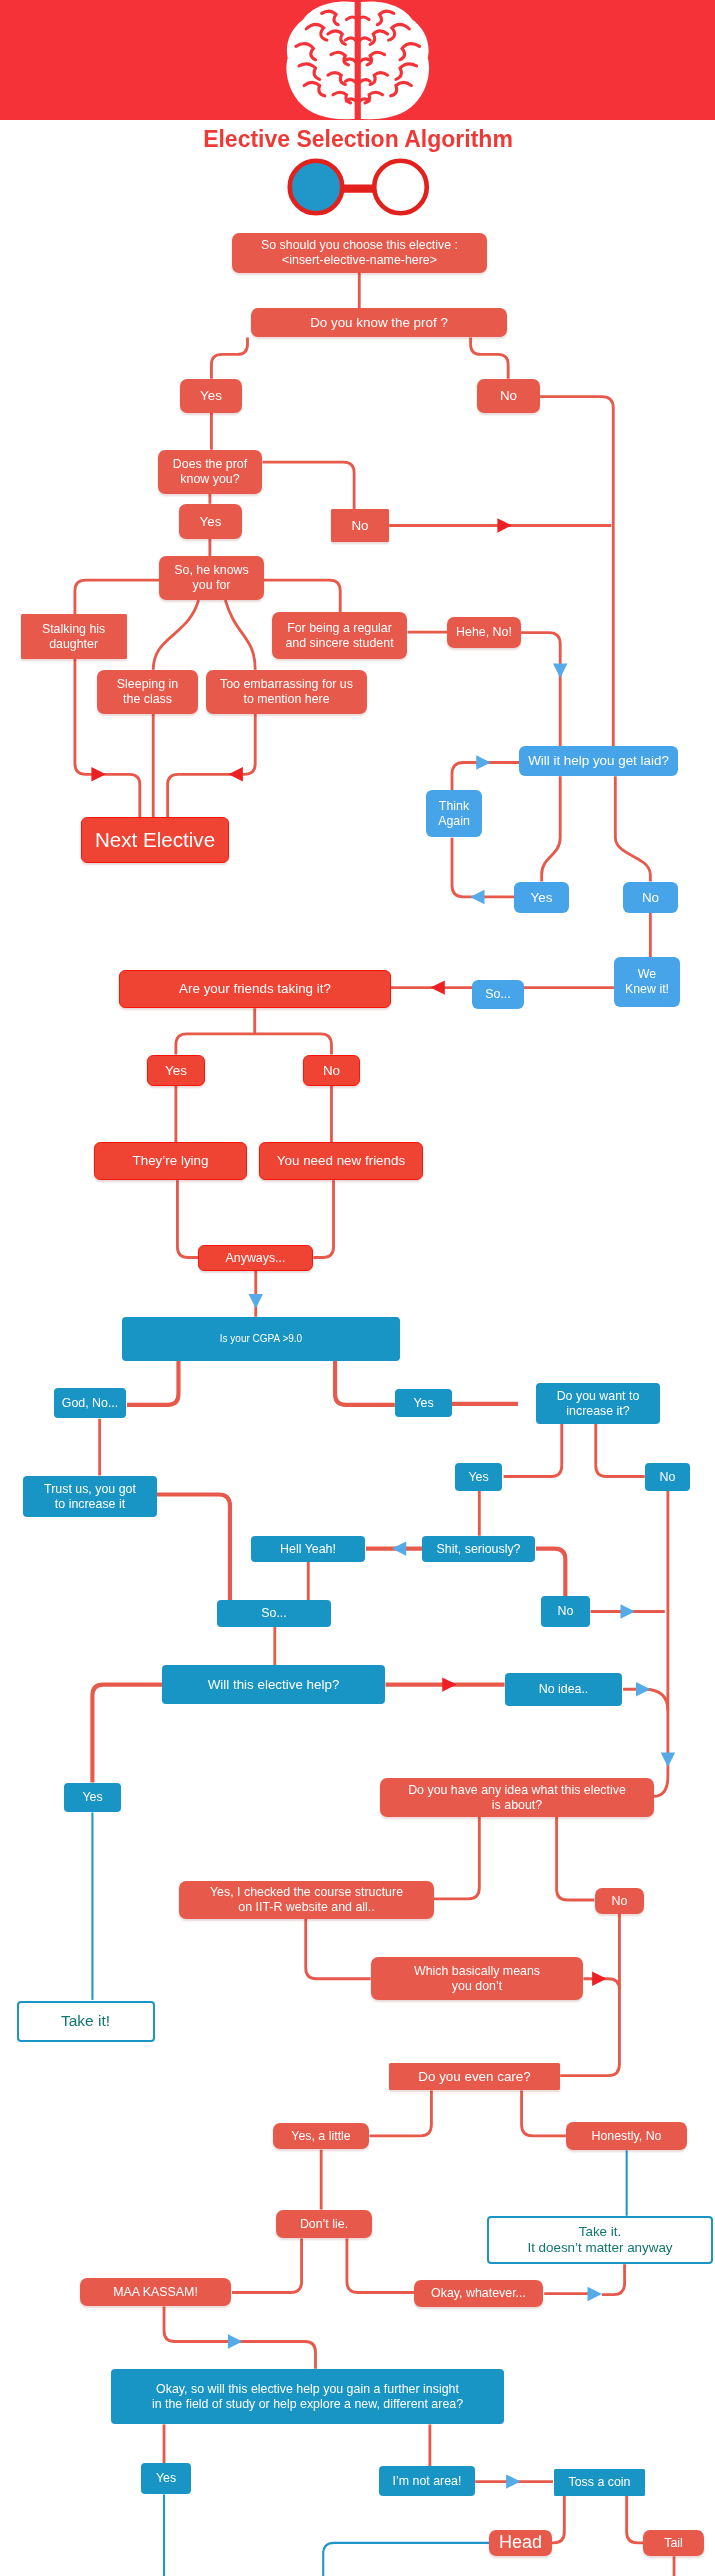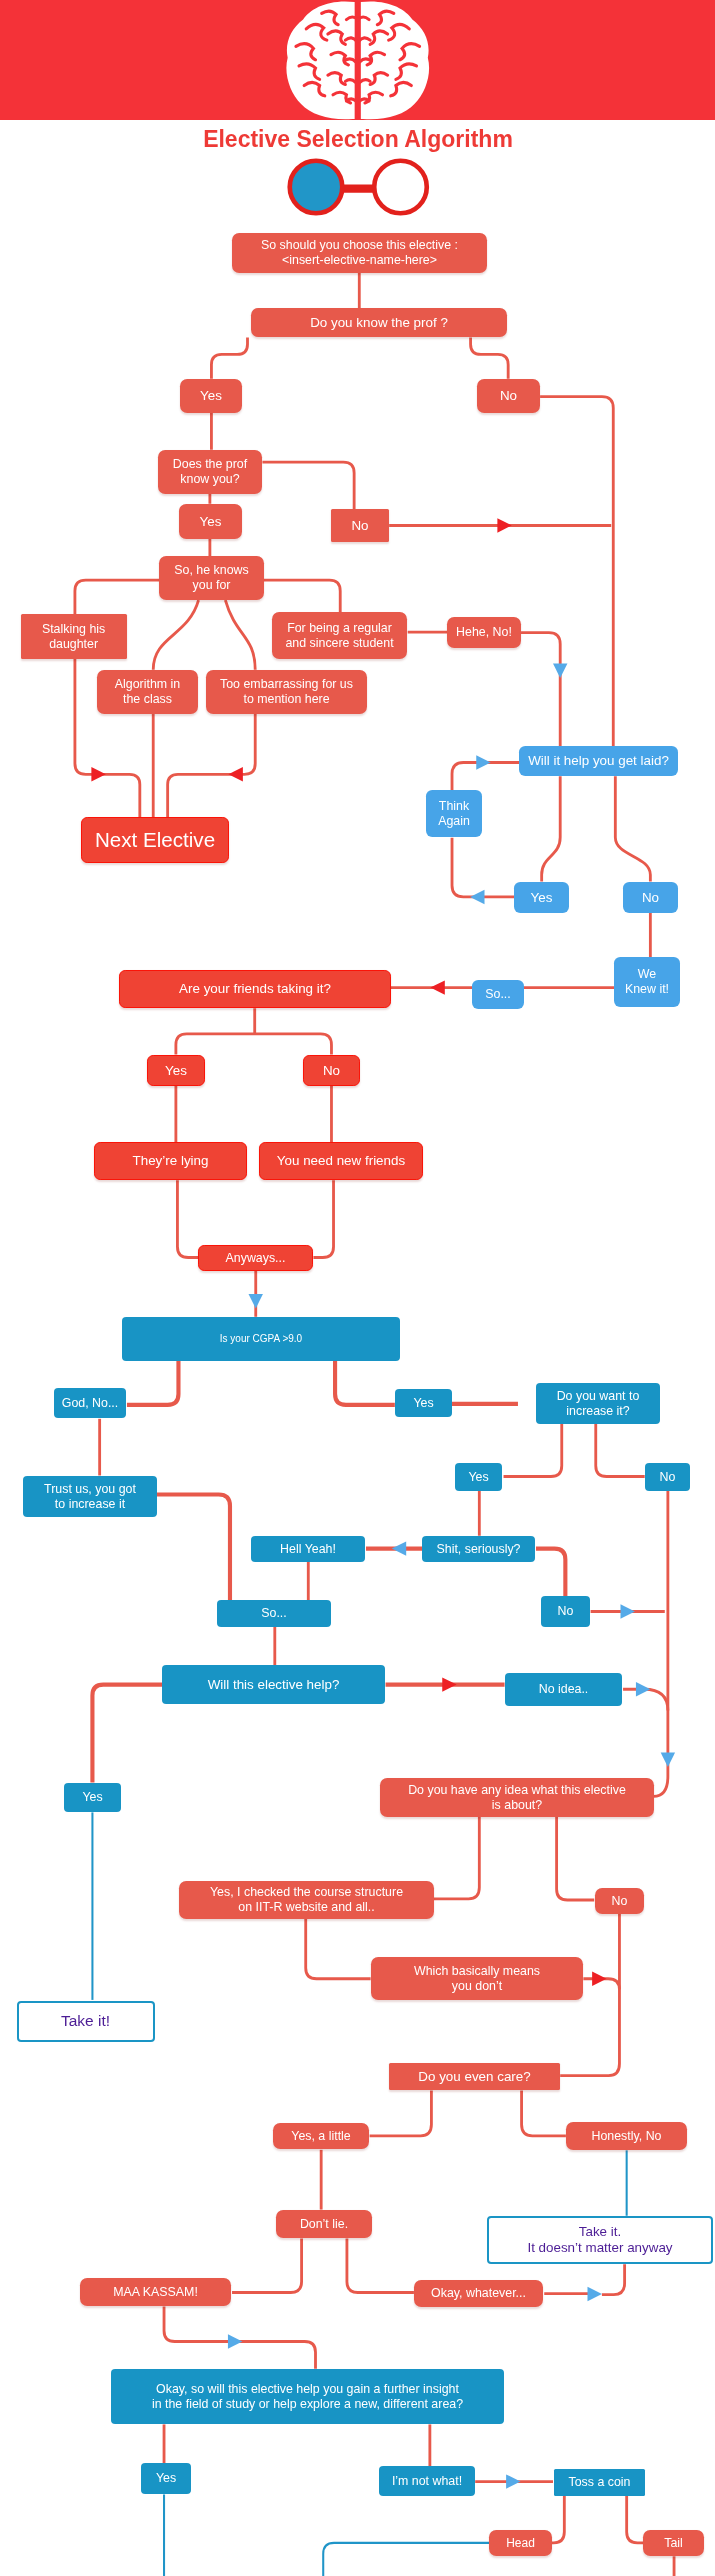--- a/index.html
+++ b/index.html
@@ -16,21 +16,21 @@
   .ab{fill:#55aae8;}
   .node{position:absolute;display:flex;align-items:center;justify-content:center;
         text-align:center;color:#fff;white-space:pre-line;line-height:1.18;
         box-sizing:border-box;padding:1px 3.1px;}
   .r {background:#e7594b;border-radius:7.2px;box-shadow:0 1.5px 2.1px rgba(120,20,10,.16);}
   .rs{background:#e7594b;border-radius:1.5px;box-shadow:0 1.5px 2.1px rgba(120,20,10,.16);}
   .rb{background:#ef4334;border:1.5px solid #fb1408;border-radius:6.2px;box-shadow:0 1.5px 2.1px rgba(120,20,10,.16);}
   .bl{background:#47a4e8;border-radius:6.2px;}
   .bd{background:#1894c5;border-radius:4.1px;}
   .bds{background:#1894c5;border-radius:1.5px;}
-  .wb{background:#fff;border:2.1px solid #1a95c5;border-radius:4.1px;color:#4c1d95;}
+  .wb{background:#fff;border:2.1px solid #1a95c5;border-radius:4.1px;color:#0f766e;}
 </style>
 </head>
 <body>
 
 <div class="canvas">
 
   <div class="hdr"></div>
 
   <svg class="flow" width="716" height="2716" viewBox="0 0 1389 5272">
 
@@ -169,21 +169,21 @@
 know you?</div>
   <div class="node r" style="left:179px;top:504px;width:63px;height:35px;font-size:13.4px">Yes</div>
   <div class="node rs" style="left:331px;top:509px;width:58px;height:33px;font-size:13.4px">No</div>
   <div class="node r" style="left:159px;top:556px;width:105px;height:44px;font-size:12.4px">So, he knows
 you for</div>
   <div class="node rs" style="left:20.6px;top:614px;width:106px;height:45px;font-size:12.4px">Stalking his
 daughter</div>
   <div class="node r" style="left:272px;top:612px;width:135px;height:47px;font-size:12.4px">For being a regular
 and sincere student</div>
   <div class="node r" style="left:447px;top:617px;width:74px;height:31px;font-size:12.4px">Hehe, No!</div>
-  <div class="node r" style="left:97px;top:670px;width:101px;height:44px;font-size:12.4px">Algorithm in
+  <div class="node r" style="left:97px;top:670px;width:101px;height:44px;font-size:12.4px">Sleeping in
 the class</div>
   <div class="node r" style="left:206px;top:670px;width:161px;height:44px;font-size:12.4px">Too embarrassing for us
 to mention here</div>
   <div class="node rb" style="left:81px;top:817px;width:148px;height:46px;font-size:20.6px">Next Elective</div>
   <div class="node bl" style="left:519px;top:746px;width:159px;height:30px;font-size:13.4px">Will it help you get laid?</div>
   <div class="node bl" style="left:426px;top:790px;width:56px;height:47px;font-size:12.4px">Think
 Again</div>
   <div class="node bl" style="left:514px;top:882px;width:55px;height:31px;font-size:13.4px">Yes</div>
   <div class="node bl" style="left:623px;top:882px;width:55px;height:31px;font-size:13.4px">No</div>
   <div class="node bl" style="left:614px;top:957px;width:66px;height:50px;font-size:12.4px">We
@@ -223,19 +223,19 @@
   <div class="node r" style="left:273px;top:2123px;width:96px;height:26px;font-size:12.4px">Yes, a little</div>
   <div class="node r" style="left:566px;top:2122px;width:121px;height:28px;font-size:12.4px">Honestly, No</div>
   <div class="node r" style="left:276px;top:2210px;width:96px;height:28px;font-size:12.4px">Don’t lie.</div>
   <div class="node wb" style="left:487px;top:2216px;width:226px;height:48px;font-size:13.4px">Take it.
 It doesn’t matter anyway</div>
   <div class="node r" style="left:80px;top:2278px;width:151px;height:28px;font-size:12.4px">MAA KASSAM!</div>
   <div class="node r" style="left:414px;top:2280px;width:129px;height:27px;font-size:12.4px">Okay, whatever...</div>
   <div class="node bd" style="left:111px;top:2369px;width:393px;height:55px;font-size:12.4px">Okay, so will this elective help you gain a further insight
 in the field of study or help explore a new, different area?</div>
   <div class="node bd" style="left:141px;top:2463px;width:50px;height:31px;font-size:12.4px">Yes</div>
-  <div class="node bd" style="left:379px;top:2466px;width:96px;height:30px;font-size:12.4px">I’m not what!</div>
+  <div class="node bd" style="left:379px;top:2466px;width:96px;height:30px;font-size:12.4px">I’m not area!</div>
   <div class="node bds" style="left:554px;top:2469px;width:91px;height:27px;font-size:12.4px">Toss a coin</div>
-  <div class="node r" style="left:489px;top:2530px;width:63px;height:26px;font-size:12px">Head</div>
+  <div class="node r" style="left:489px;top:2530px;width:63px;height:26px;font-size:18px">Head</div>
   <div class="node r" style="left:643px;top:2530px;width:61px;height:26px;font-size:12.4px">Tail</div>
 
 </div>
 
 
 </body></html>

